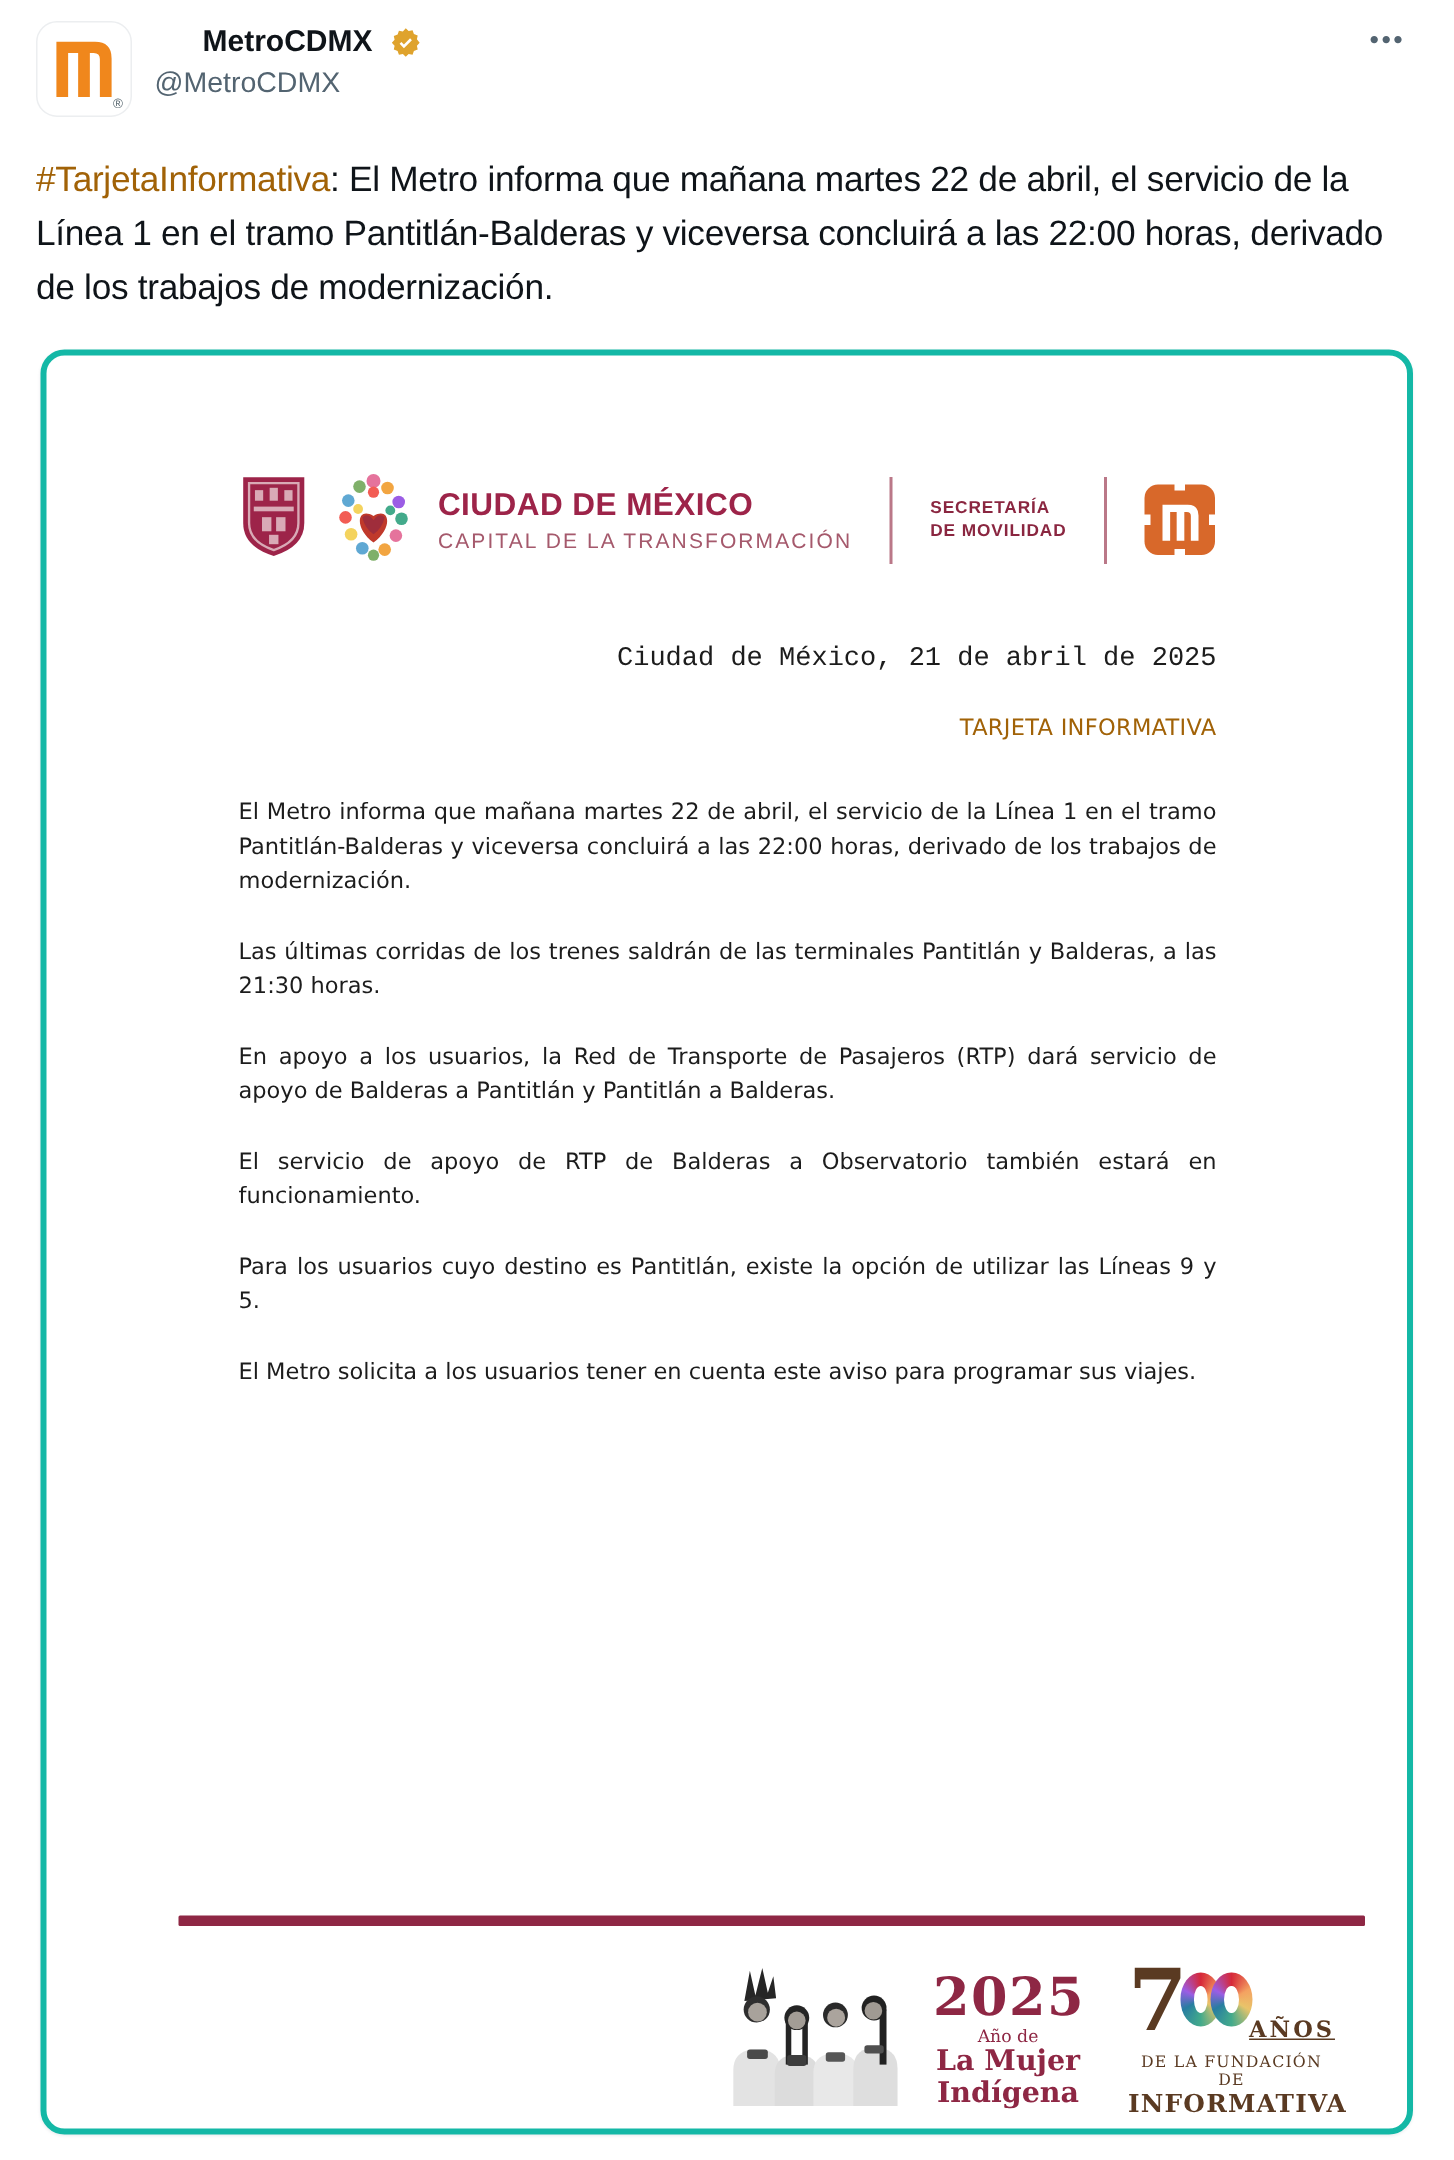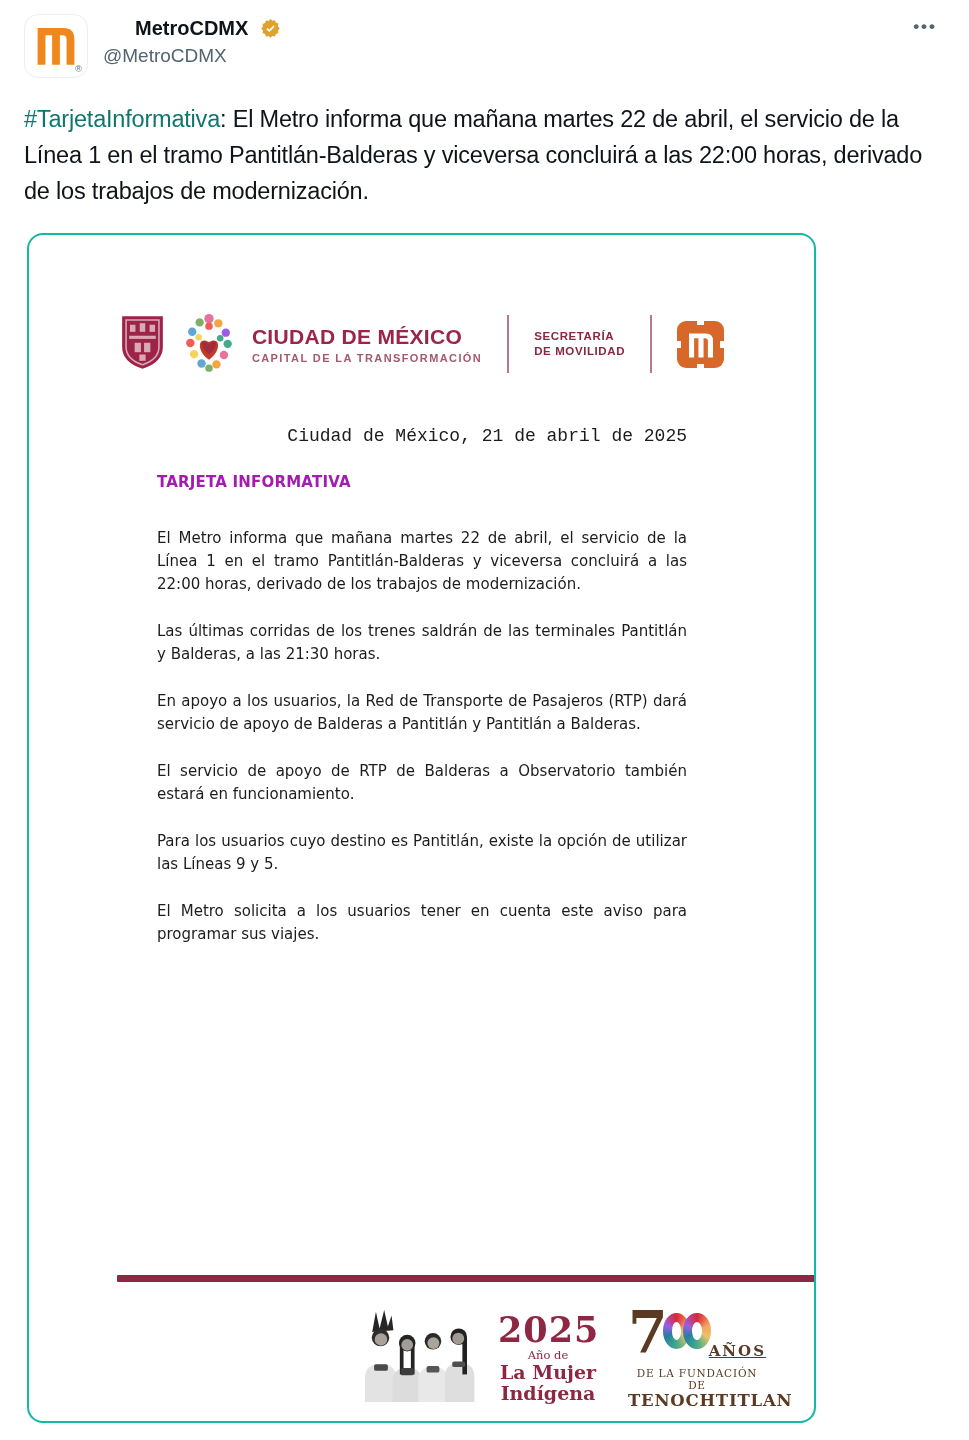--- a/index.html
+++ b/index.html
@@ -22,49 +22,49 @@
   .author-name { font-size:20px; font-weight:bold; color:#0f1419; cursor:pointer; }
   .author-handle { font-size:19px; color:#536471; margin-top:5px; cursor:pointer; }
   .more-btn { position:absolute; right:8px; top:8px; color:#536471; font-size:17px;
     letter-spacing:2px; font-weight:bold; cursor:pointer; line-height:10px; }
 
   
   .tweet-text {
     position:absolute; top:101px; left:24px; width:921px;
     font-size:23.5px; line-height:36px; color:#0f1419; letter-spacing:-0.2px;
   }
-  .tweet-text .hashtag { color:#0f766e; cursor:pointer; }
+  .tweet-text .hashtag { color:#a16207; cursor:pointer; }
 
   
   .image-card {
-    position:absolute; top:233px; left:27px; width:789px; height:1190px;
-    border:2px solid #14b8a6; border-radius:16px; background:#fff;
+    position:absolute; top:233px; left:27px; width:915px; height:1190px;
+    border:4px solid #14b8a6; border-radius:16px; background:#fff;
     overflow:hidden; cursor:pointer;
     box-shadow:0 1px 2px rgba(101,119,134,.12);
   }
 
   
   .doc-logos { margin-top:76px; display:flex; align-items:center; justify-content:center; gap:15px; }
   .city-text .city-name { font-size:21px; font-weight:bold; color:#9d2449; letter-spacing:.3px;
     font-family:"Liberation Sans",sans-serif; }
-  .city-text .city-tagline { font-size:11px; color:#a5596c; letter-spacing:1.4px; margin-top:3px;font-weight:bold; }
+  .city-text .city-tagline { font-size:14px; color:#a5596c; letter-spacing:1.4px; margin-top:3px; }
   .v-divider { width:2px; height:58px; background:#a34b60; opacity:.75; margin:0 10px; }
   .secretaria { font-size:11.5px; font-weight:bold; color:#8a2640; letter-spacing:.6px; line-height:15px; }
   .metro-doc-logo { width:47px; height:47px; background:#d8682a; border-radius:9px;
     position:relative; display:flex; align-items:center; justify-content:center; }
   .metro-doc-logo .notch { position:absolute; background:#fff; }
   .metro-doc-logo .notch.top    { top:-2px; left:20px; width:7px; height:6px; }
   .metro-doc-logo .notch.bottom { bottom:-2px; left:20px; width:7px; height:6px; }
   .metro-doc-logo .notch.left   { left:-2px; top:20px; width:6px; height:7px; }
   .metro-doc-logo .notch.right  { right:-2px; top:20px; width:6px; height:7px; }
 
   
   .doc-content { padding:0 127px 0 128px; font-family:"DejaVu Sans", sans-serif; color:#1c1c1c; }
   .doc-dateline { margin-top:49px; text-align:right; font-size:18px;font-family:Liberation Mono, monospace; }
-  .doc-title { margin-top:27px; text-align:left; font-size:15px; font-weight:bold; letter-spacing:.2px; color:#a21caf; }
+  .doc-title { margin-top:27px; text-align:right; font-size:15px; font-weight:normal; letter-spacing:.2px; color:#a16207; }
   .doc-paragraphs { margin-top:36px; }
   .doc-paragraphs p { font-size:15px; line-height:23px; text-align:justify; margin-bottom:24px; }
 
   
   .doc-footer { position:absolute; top:1040px; left:0; right:0; }
   .footer-rule { margin-left:88px; width:791px; height:7px; background:#8e2744; border-radius:1px; }
   .footer-row { margin-top:24px; padding-left:83px; padding-right:48px;
     display:flex; align-items:center; }
   .footer-address { font-size:15px; line-height:21.5px; color:#6f6f6f;
     font-family:"Liberation Sans",sans-serif; }
@@ -236,19 +236,19 @@
           <div class="big">Indígena</div>
         </div>
         <div class="tenoch">
           <div class="tenoch-row">
             <span class="tenoch-seven">7</span>
             <span class="ring"></span>
             <span class="ring"></span>
             <span class="tenoch-anos">AÑOS</span>
           </div>
           <div class="tenoch-l1">DE LA FUNDACIÓN DE</div>
-          <div class="tenoch-l2">TENOCHTITLAN</div>
+          <div class="tenoch-l2">INFORMATIVA</div>
         </div>
       </div>
     </div>
   </div>
 
 </div>
 
 </body></html>

